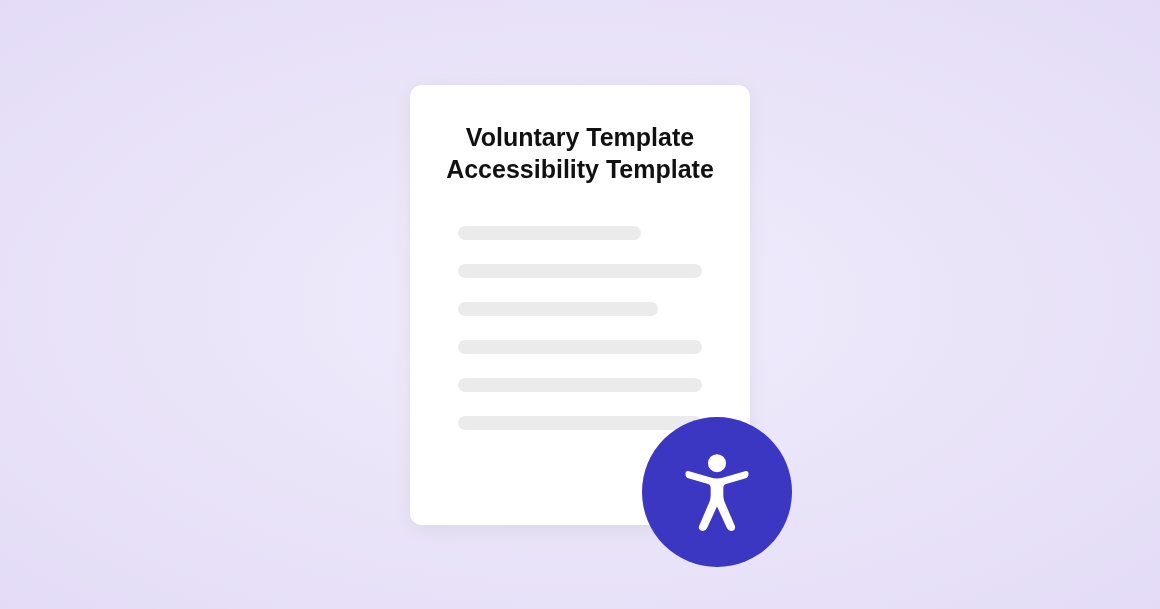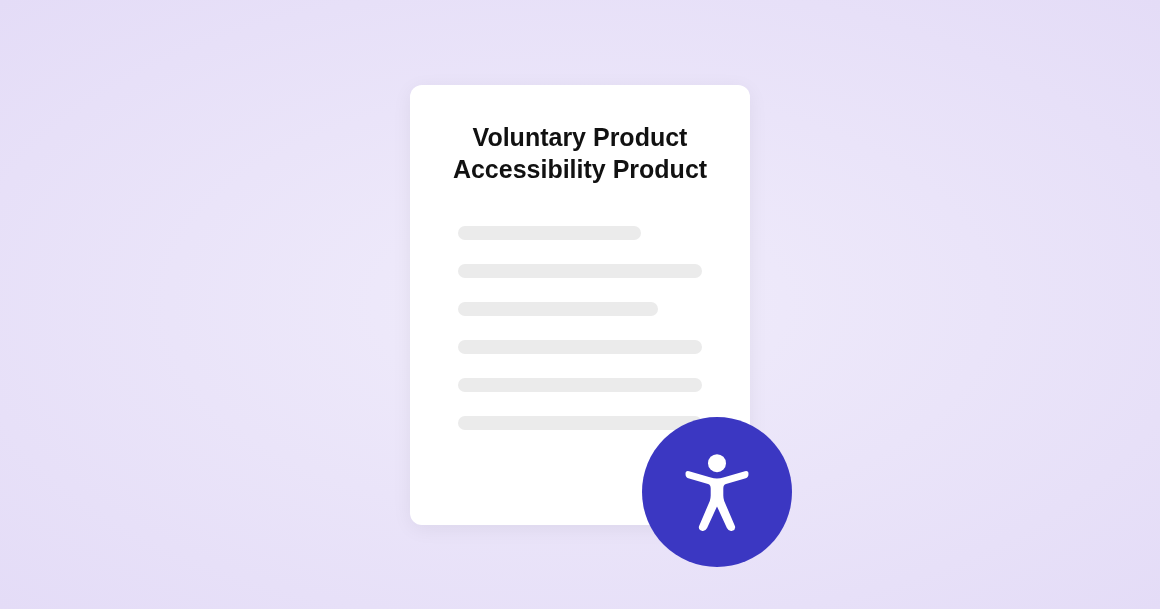--- a/index.html
+++ b/index.html
@@ -71,21 +71,21 @@
     
     .accessibility-badge svg {
       width: 90px;
       height: 90px;
     }
   </style>
 </head>
 <body>
 
 <div class="document-card">
-  <h1 class="doc-title">Voluntary Product Accessibility Product</h1>
+  <h1 class="doc-title">Voluntary Template Accessibility Template</h1>
 
   <div class="text-lines">
     <div class="text-line line-1"></div>
     <div class="text-line line-2"></div>
     <div class="text-line line-3"></div>
     <div class="text-line line-4"></div>
     <div class="text-line line-5"></div>
     <div class="text-line line-6"></div>
   </div>
 

